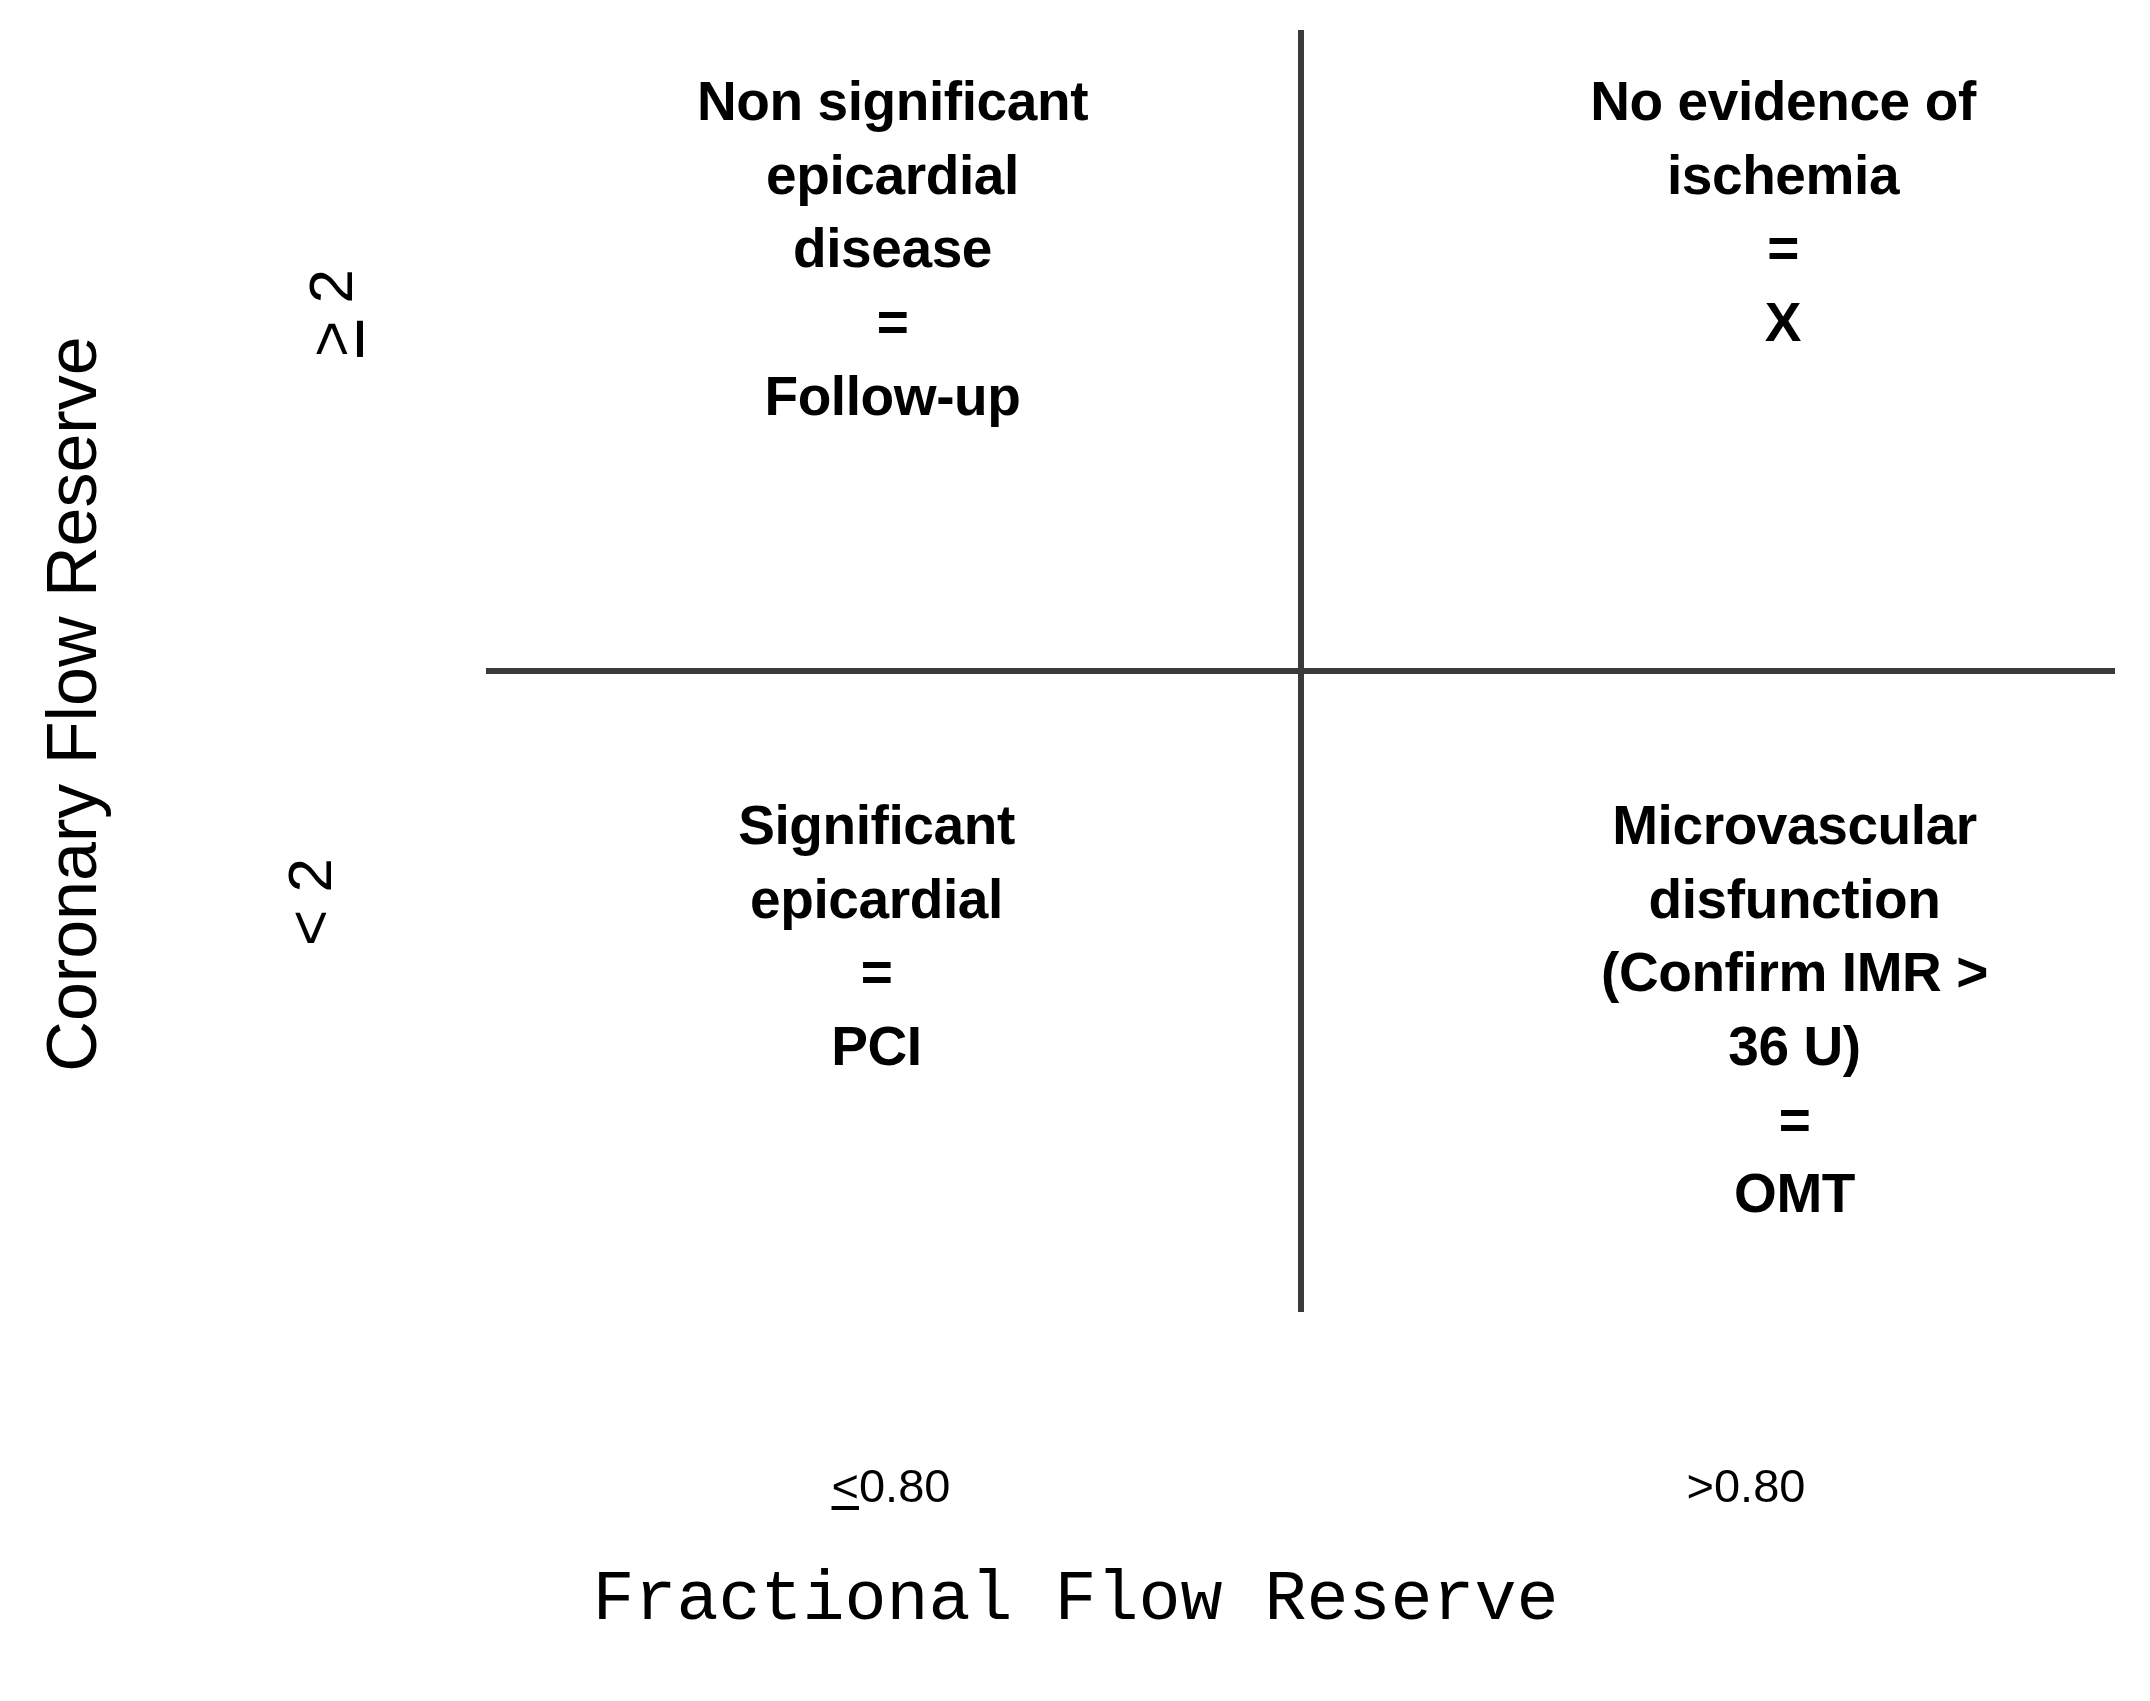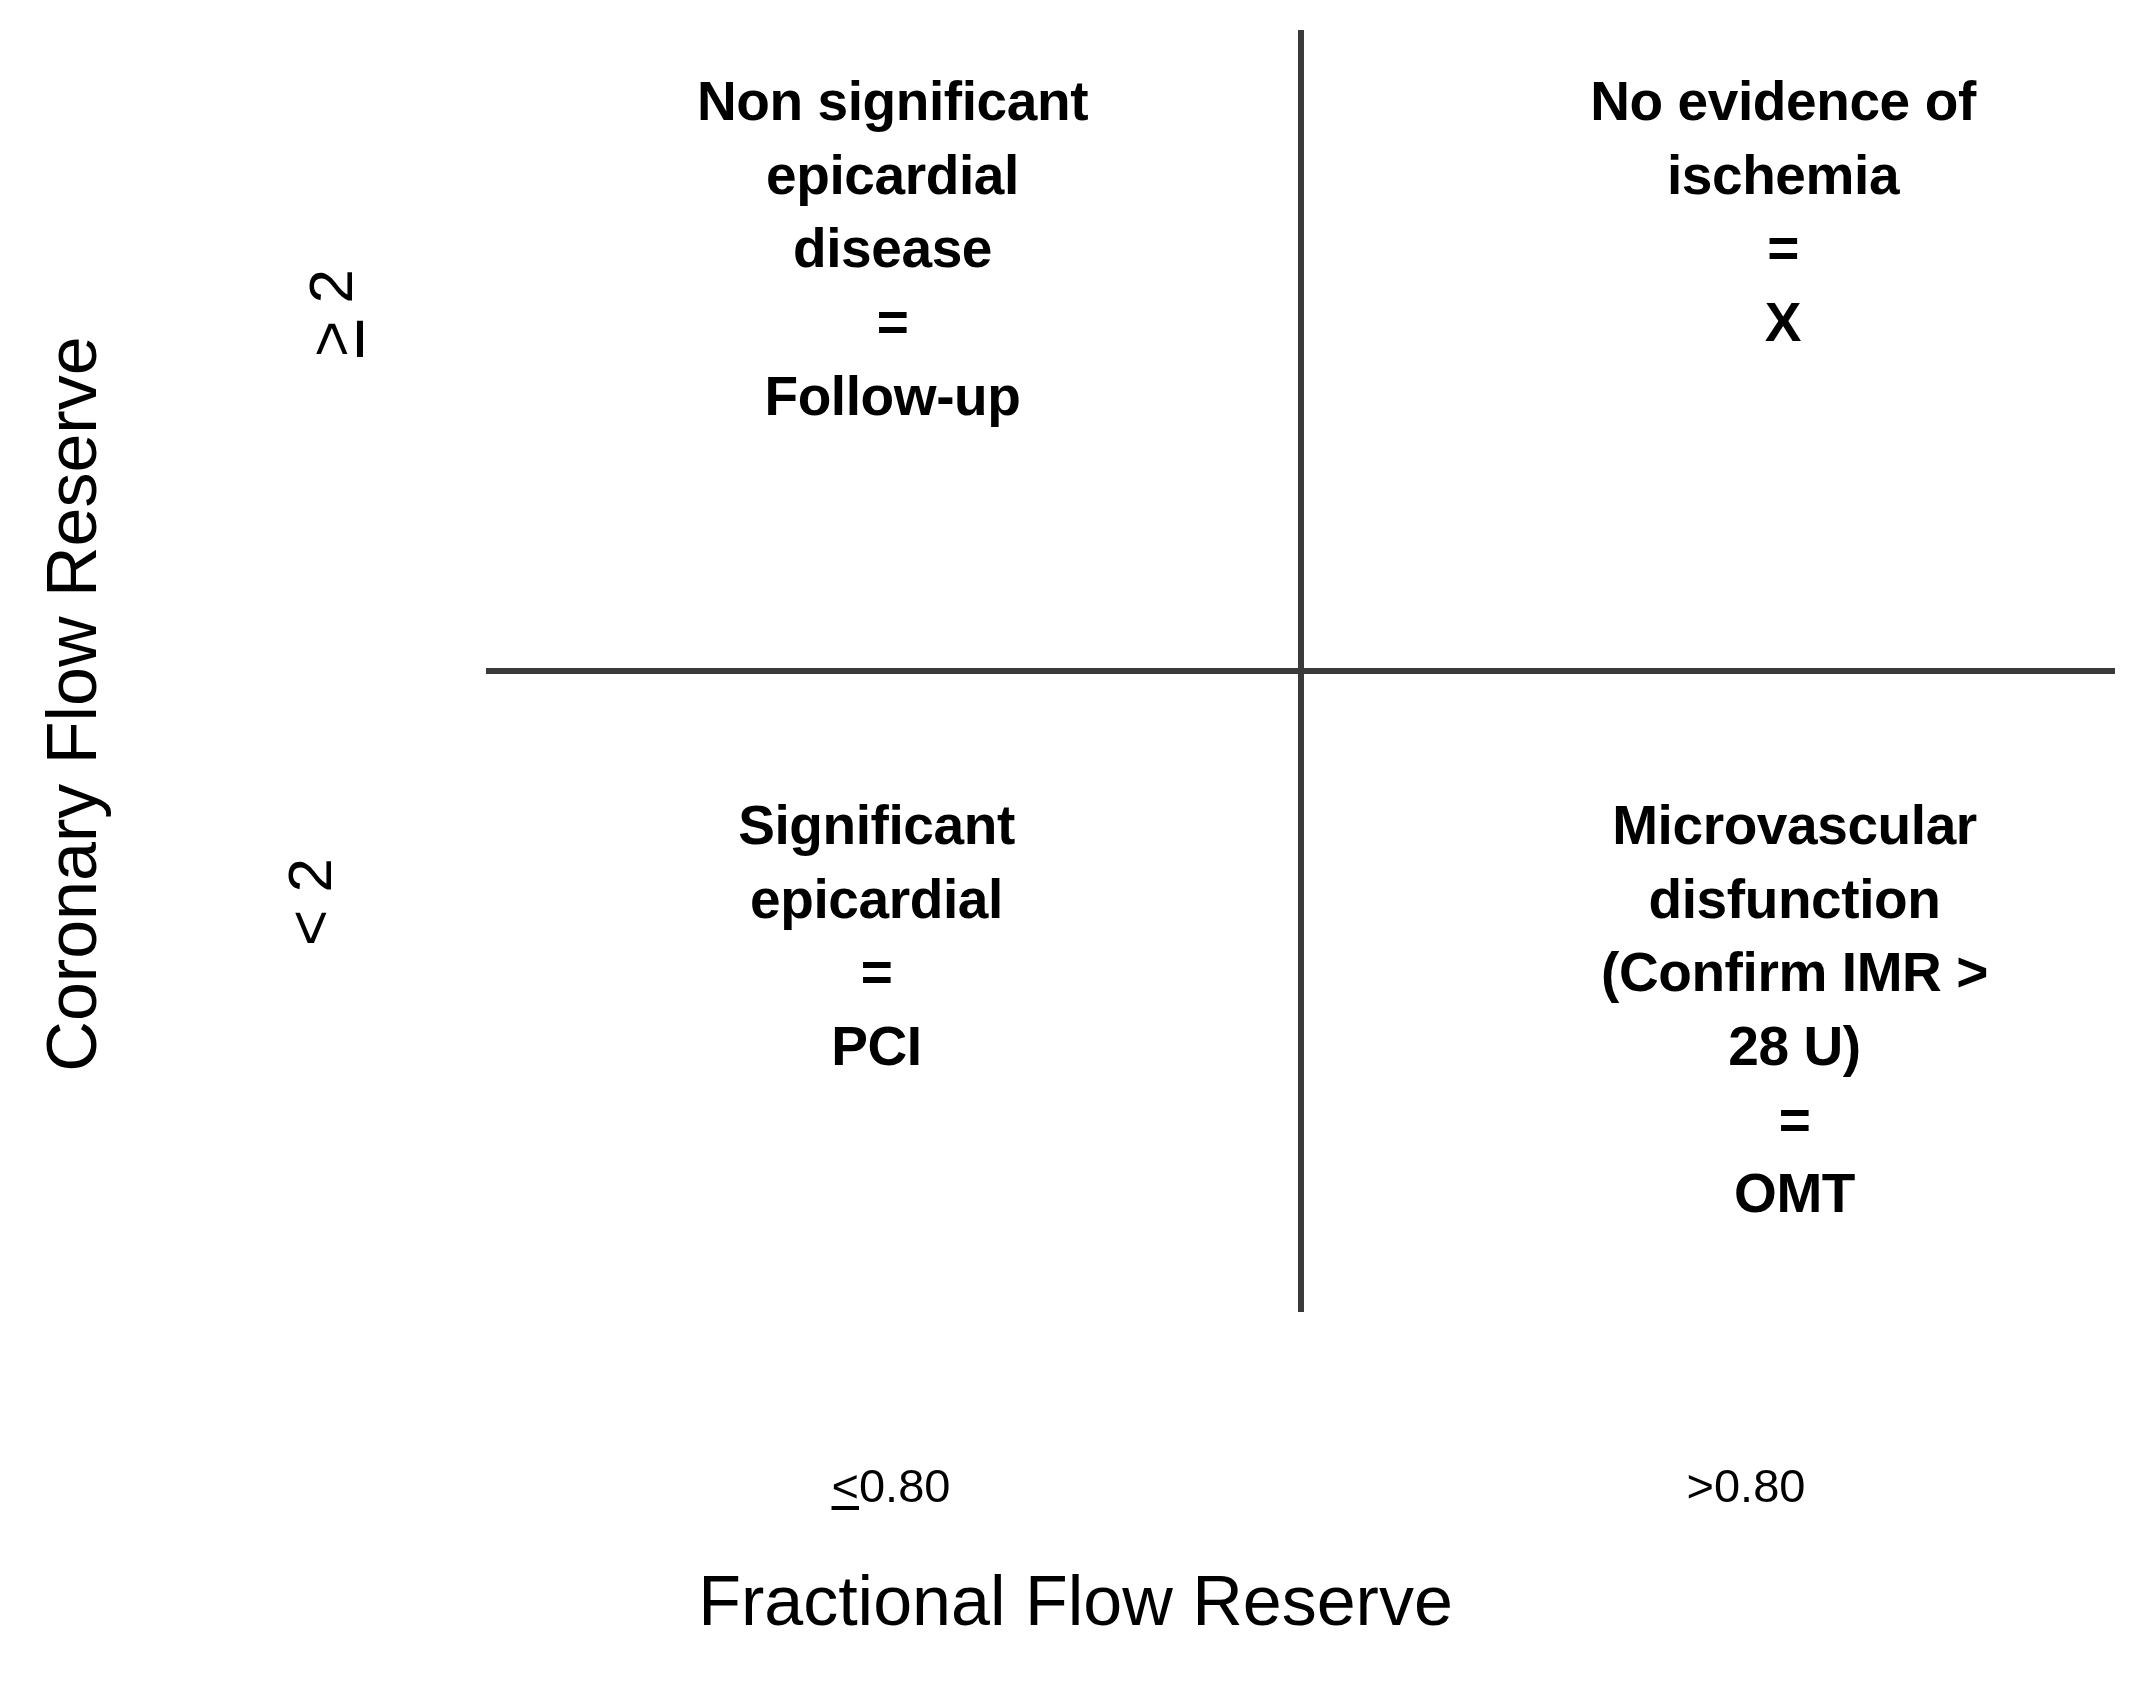--- a/index.html
+++ b/index.html
@@ -115,20 +115,21 @@
   #x-axis-title {
     position: absolute;
     left: 0px;
     top: 1566px;
     width: 2151px;
     text-align: center;
     font-size: 70px;
     font-weight: normal;
     line-height: 1;
     white-space: nowrap;
+    font-family: Liberation Mono, monospace;
   }
 </style>
 </head>
 <body>
 
 <div id="canvas">
 
   <div class="axis-line" id="vline"></div>
   <div class="axis-line" id="hline"></div>
 
@@ -162,21 +163,21 @@
     <span class="ln">Significant</span>
     <span class="ln">epicardial</span>
     <span class="ln">=</span>
     <span class="ln">PCI</span>
   </div>
 
   <div class="quadrant" id="q-bottom-right">
     <span class="ln">Microvascular</span>
     <span class="ln">disfunction</span>
     <span class="ln">(Confirm IMR &gt;</span>
-    <span class="ln">28 U)</span>
+    <span class="ln">36 U)</span>
     <span class="ln">=</span>
     <span class="ln">OMT</span>
   </div>
 
   <div class="x-tick" id="x-tick-low"><span class="underline-lt">&lt;</span><span>0.80</span></div>
   <div class="x-tick" id="x-tick-high">&gt;0.80</div>
 
   <div id="x-axis-title">Fractional Flow Reserve</div>
 
 </div>

